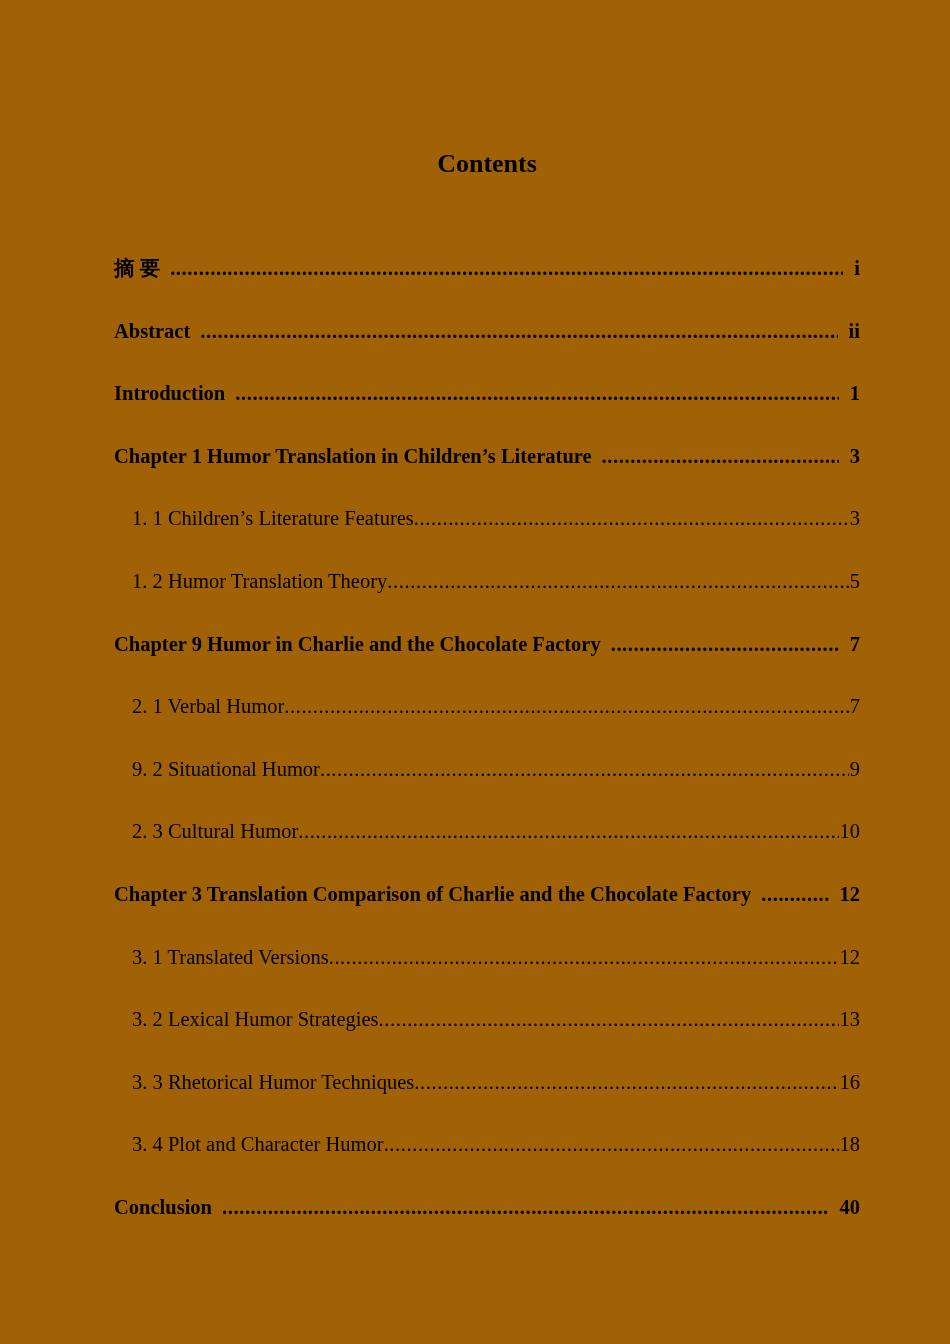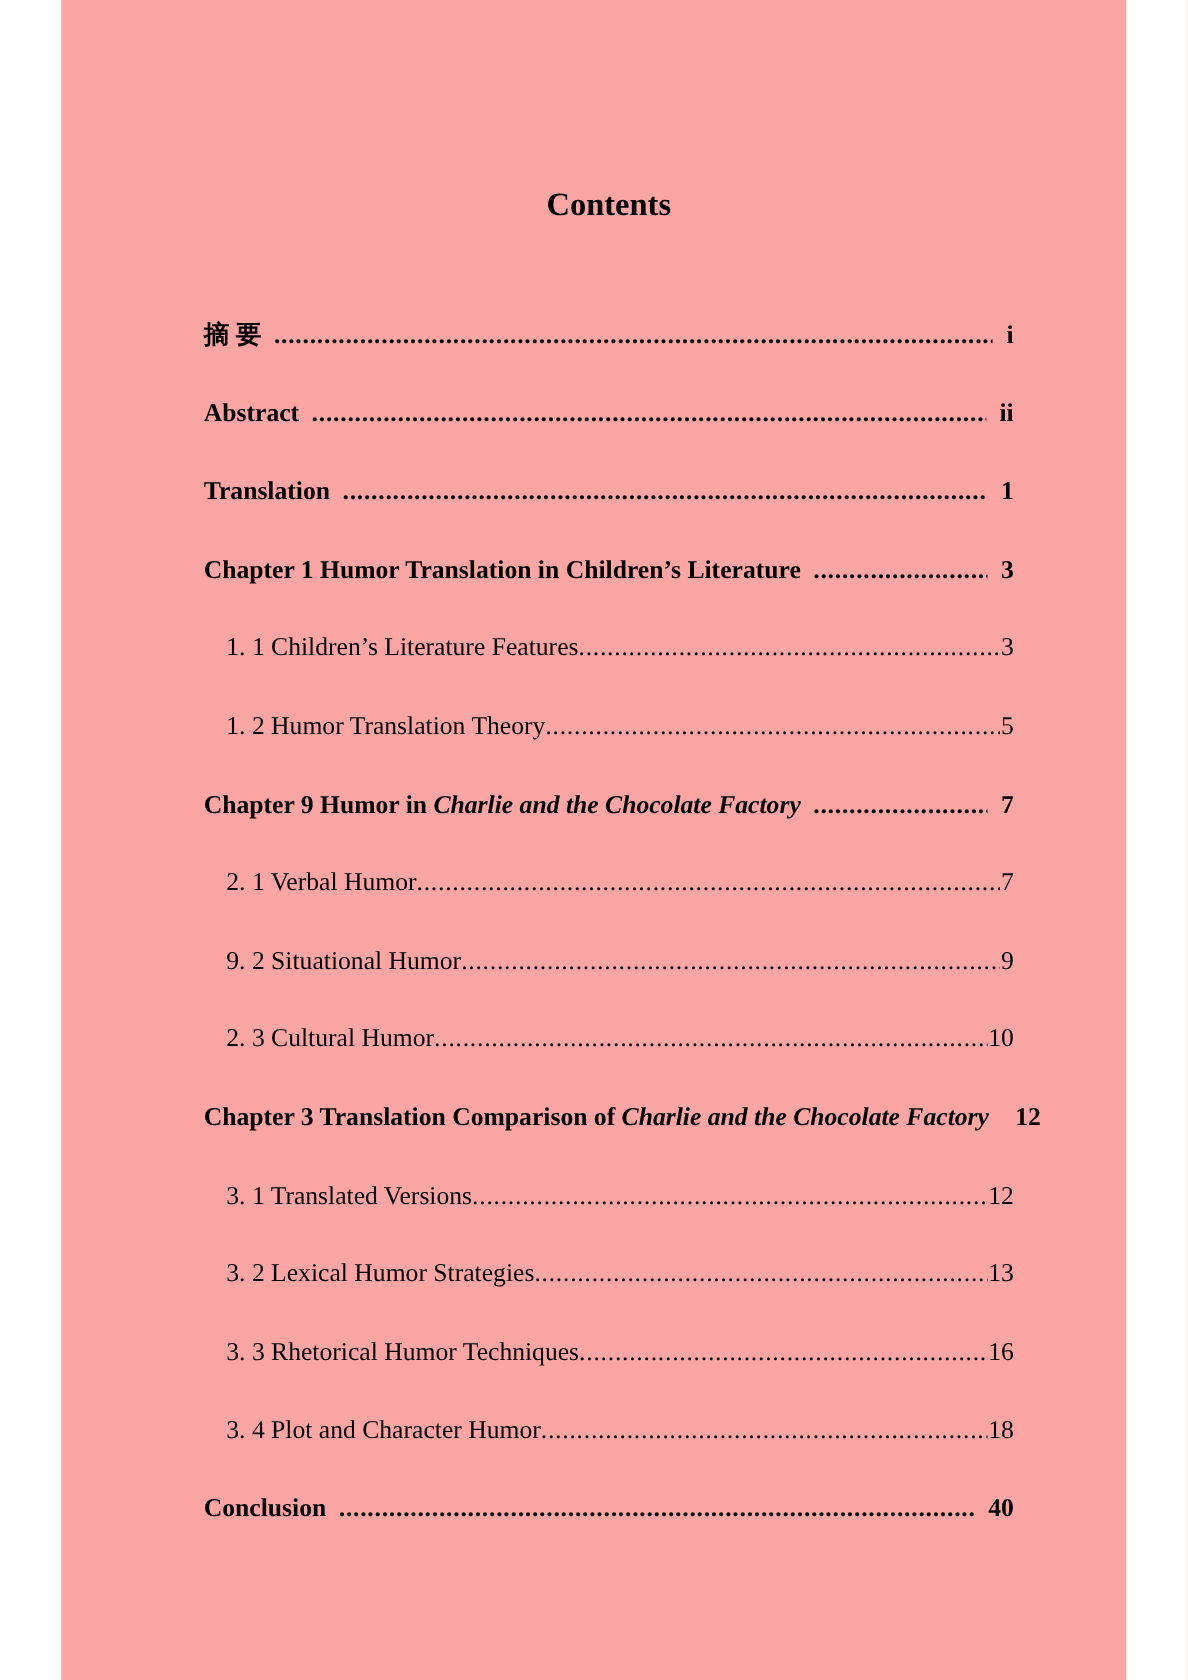--- a/index.html
+++ b/index.html
@@ -1,22 +1,22 @@
 <!DOCTYPE html>
 <html><head>
 <meta charset="utf-8">
 <style>
   * { box-sizing: border-box; }
   html, body { margin: 0; padding: 0; background: #ffffff; }
   .page {
     position: relative;
-    width: 852px;
+    width: 950px;
     height: 1344px;
     margin: 0 auto;
-    background: #fca5a5;
+    background: #a16207;
     color: #000000;
     font-family: "Liberation Serif", "DejaVu Serif", serif;
     padding: 146px 90px 0 114px;
     overflow: hidden;
   }
   .title {
     margin: 0;
     font-size: 26px;
     font-weight: bold;
     line-height: 36px;
@@ -28,21 +28,21 @@
   .toc-row {
     display: flex;
     align-items: baseline;
     font-size: 20.5px;
     line-height: 62.6px;
     white-space: nowrap;
   }
   .toc-row.sub { padding-left: 18px; justify-content: center; }
   .toc-row.bold { font-weight: bold; gap: 10px; }
   .toc-label { flex: 0 0 auto; }
-  .italic { font-style: italic; }
+  .italic { }
   .toc-leader {
     flex: 1 1 auto;
     min-width: 0;
     overflow: hidden;
     letter-spacing: 0.6px;
   }
   .toc-page {
     flex: 0 0 auto;
     padding-left: 1px;
   }
@@ -57,21 +57,21 @@
         <span class="toc-label"><span>摘 要</span></span>
         <span class="toc-leader">................................................................................................................................................................................................................................................</span>
         <span class="toc-page">i</span>
       </div>
       <div class="toc-row bold">
         <span class="toc-label"><span>Abstract</span></span>
         <span class="toc-leader">................................................................................................................................................................................................................................................</span>
         <span class="toc-page">ii</span>
       </div>
       <div class="toc-row bold">
-        <span class="toc-label"><span>Translation</span></span>
+        <span class="toc-label"><span>Introduction</span></span>
         <span class="toc-leader">................................................................................................................................................................................................................................................</span>
         <span class="toc-page">1</span>
       </div>
       <div class="toc-row bold">
         <span class="toc-label"><span>Chapter 1 Humor Translation in Children’s Literature</span></span>
         <span class="toc-leader">................................................................................................................................................................................................................................................</span>
         <span class="toc-page">3</span>
       </div>
       <div class="toc-row sub">
         <span class="toc-label"><span>1. 1 Children’s Literature Features</span></span>

